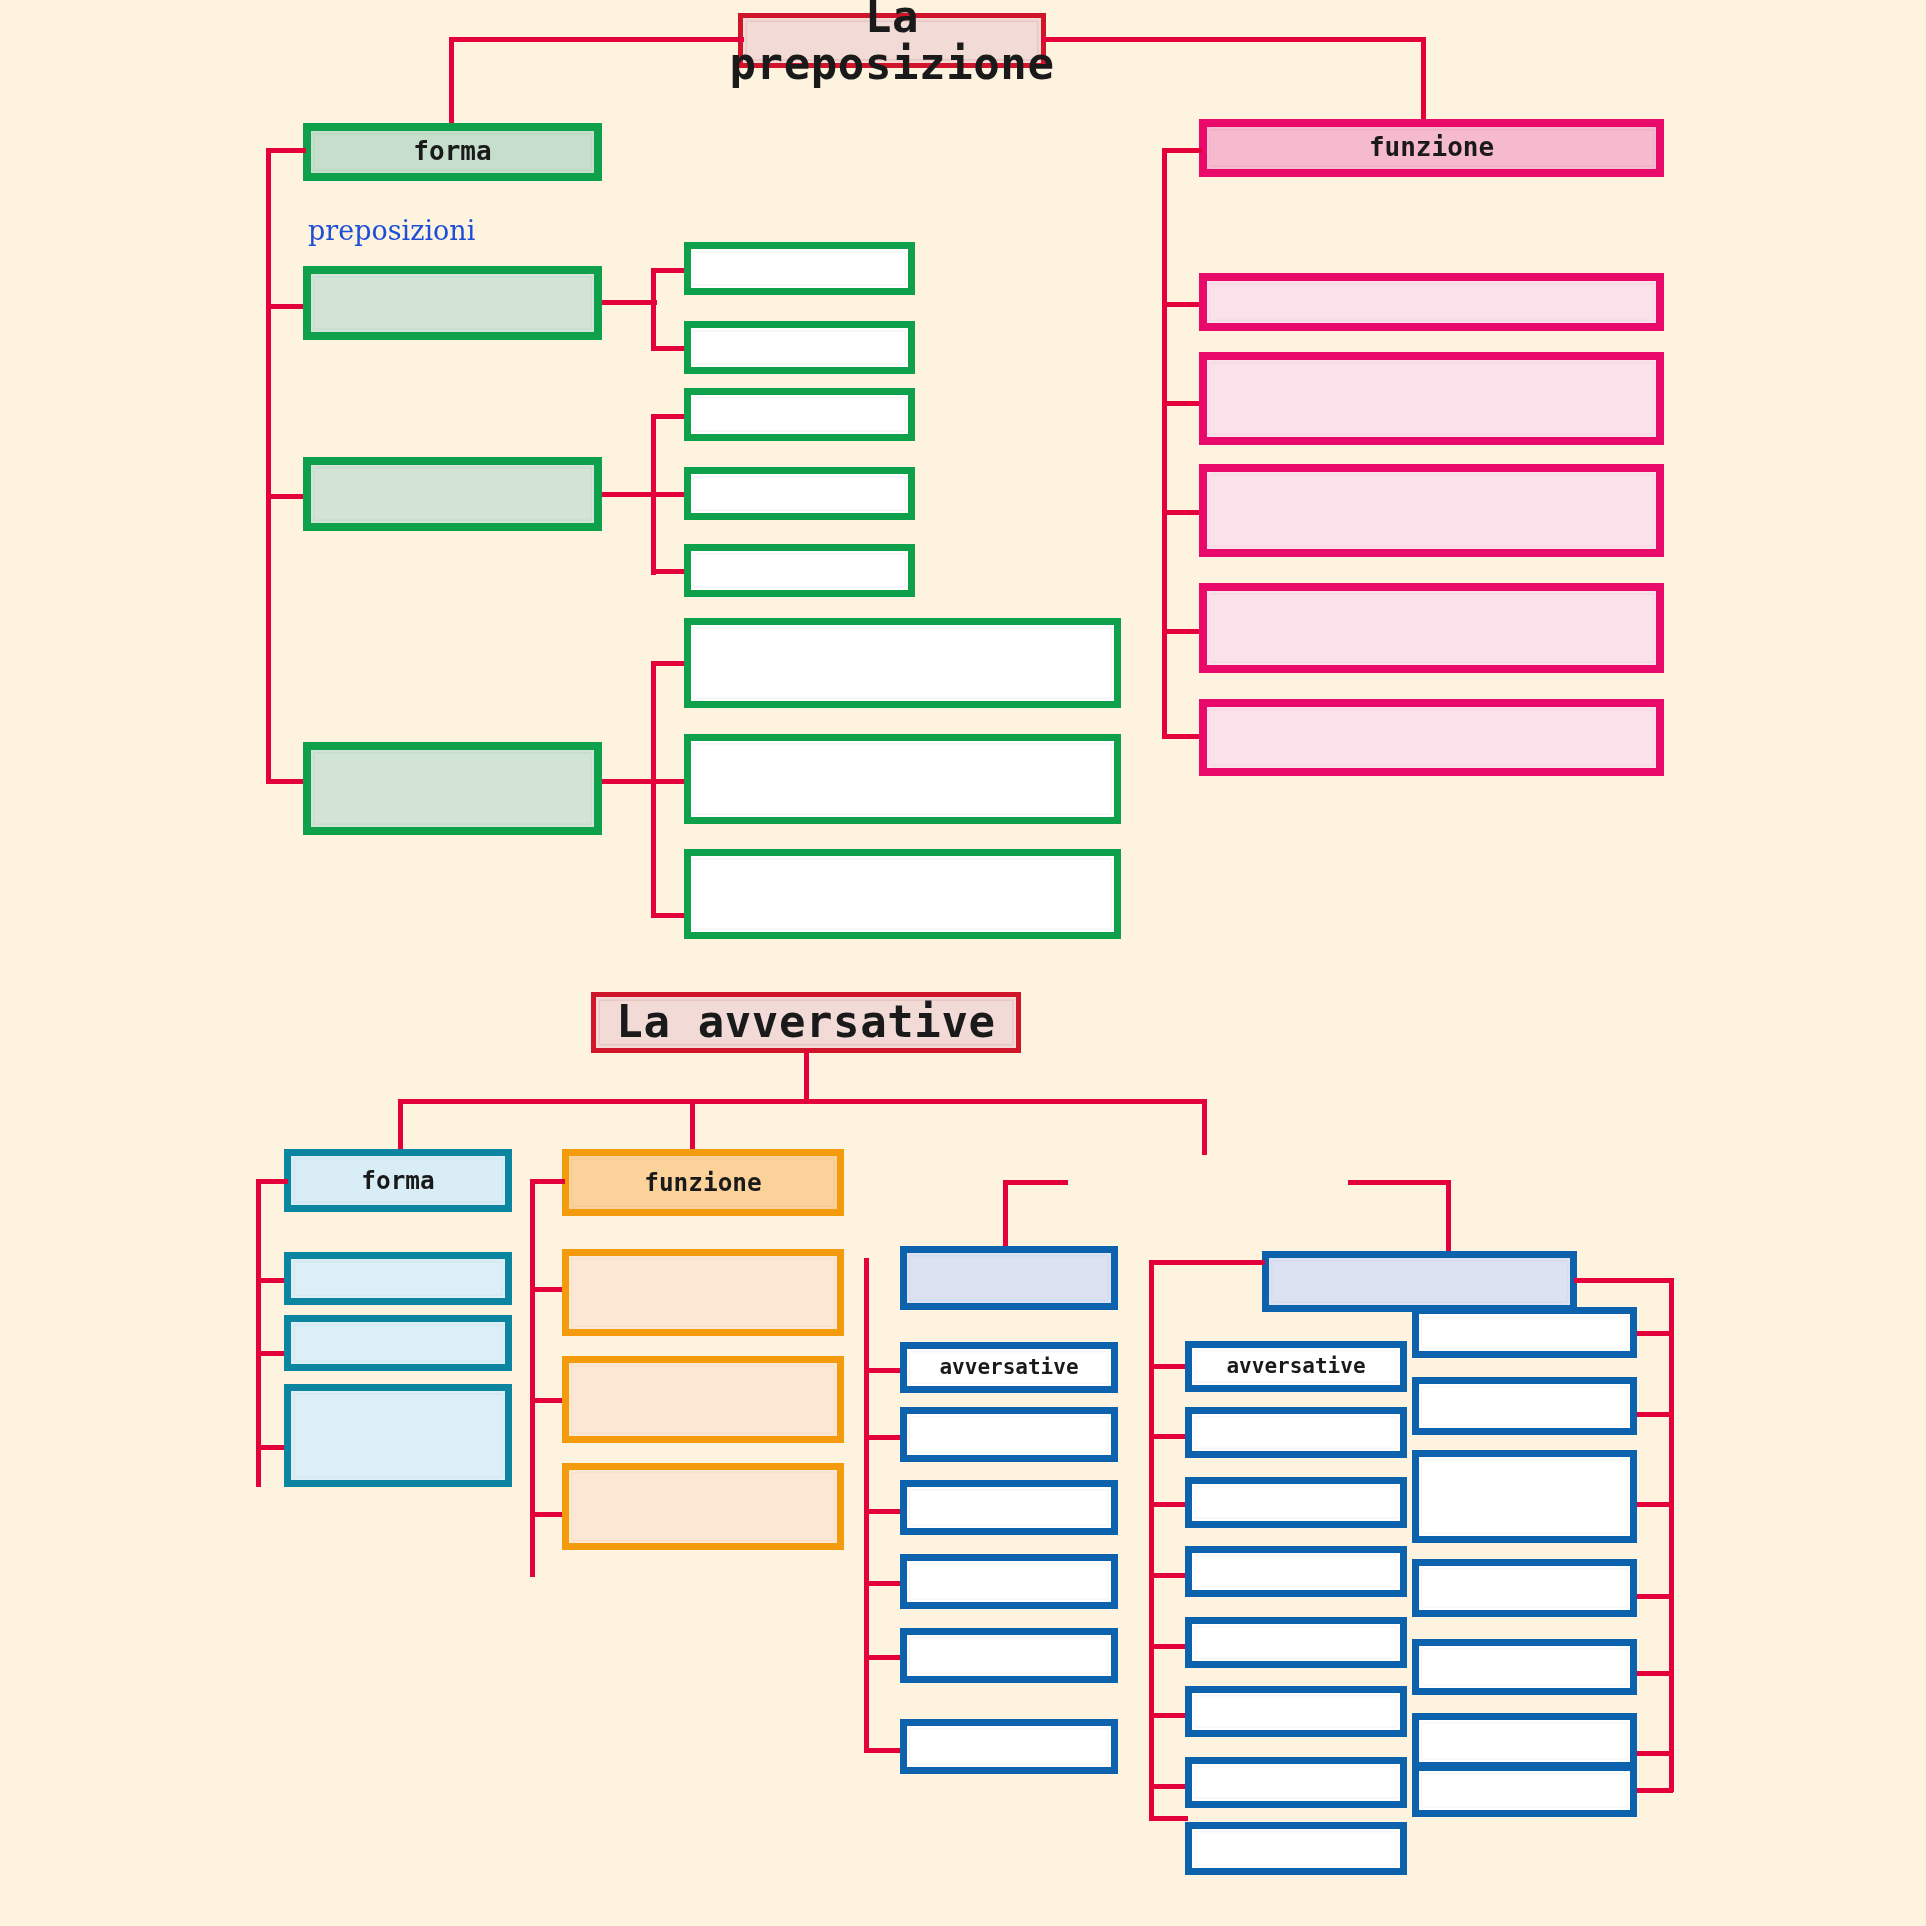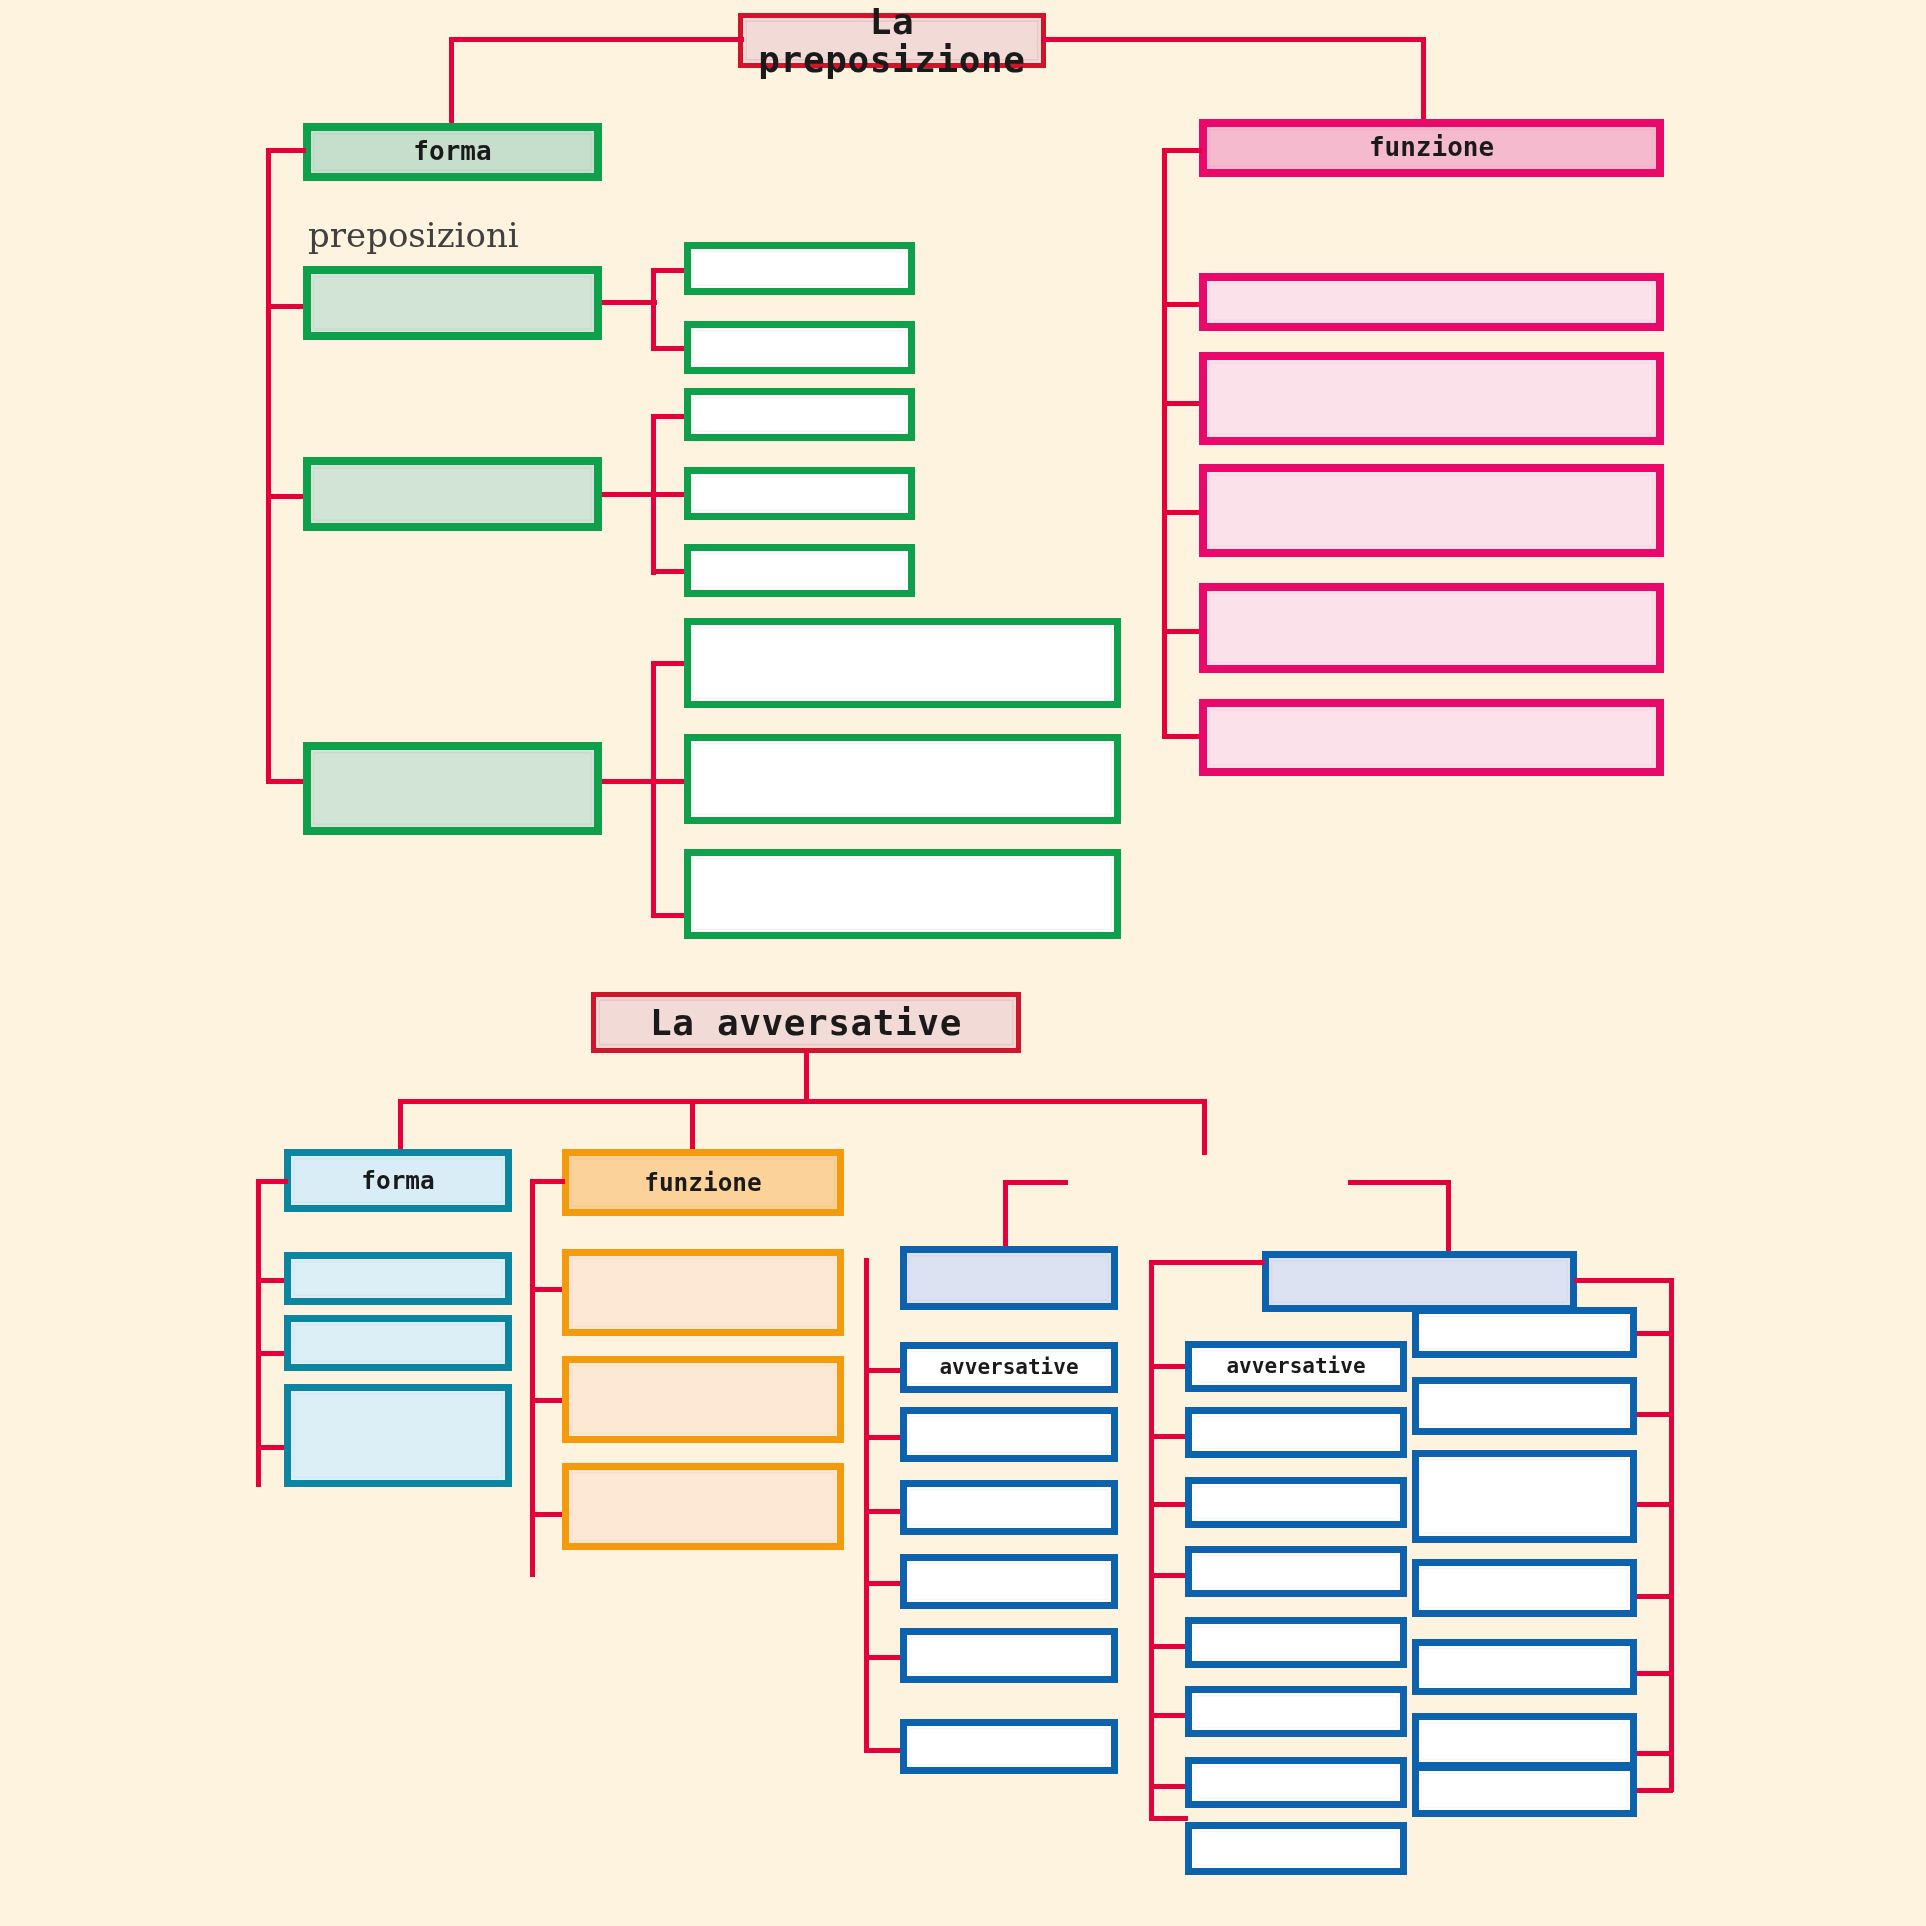--- a/index.html
+++ b/index.html
@@ -25,21 +25,21 @@
     color:#1a1a1a;
     line-height:1.05;
   }
   .bx > span{display:block;padding:0 6.4px;}
 
   
   .t-title{
     border:5.8px solid #D0152B;
     background:#F2DAD6;
     box-shadow:inset 0 0 0 2.6px #F2DAD6, inset 0 0 0 3.9px #E8C6C1;
-    font-size:36px;font-weight:700;letter-spacing:0.6px;
+    font-size:44px;font-weight:700;letter-spacing:0.6px;
   }
 
   
   .t-green-h{ border:8.3px solid #0EA04A; background:#C6DFCD;
               box-shadow:inset 0 0 0 2.6px #C6DFCD, inset 0 0 0 3.2px #AFCDB8;
               font-size:26px;font-weight:700;}
   .t-green-s{ border:8.3px solid #0EA04A; background:#D2E4D6;
               box-shadow:inset 0 0 0 2.6px #D2E4D6, inset 0 0 0 3.2px #BCD4C2;
               font-size:22px;}
   .t-green-w{ border:7px solid #0EA04A; background:#FFFFFF;
@@ -75,21 +75,21 @@
              box-shadow:inset 0 0 0 2.6px #C3CDEA, inset 0 0 0 3.2px #B2BEE0;
              font-size:24.4px;font-weight:700;}
   .t-blue-s{ border:7px solid #0C62AC; background:#DCE2F2;
              box-shadow:inset 0 0 0 2.6px #DCE2F2, inset 0 0 0 3.2px #CBD4EA;
              font-size:20.5px;}
   .t-blue-w{ border:7px solid #0C62AC; background:#FFFFFF;
              box-shadow:inset 0 0 0 2.6px #FFFFFF, inset 0 0 0 3.2px #EDEDED;
              font-size:21px;font-weight:700;}
 
   .freelabel{
-    position:absolute;font-size:34px;color:#404040;
+    position:absolute;font-size:27px;color:#1d4ed8;
     font-family:"DejaVu Serif", serif;
   }
 </style>
 </head>
 <body>
 
 <div id="stage">
 
   <div class="bx t-title" style="left:738px;top:13px;width:308px;height:55px;">
     <span>La preposizione</span>

